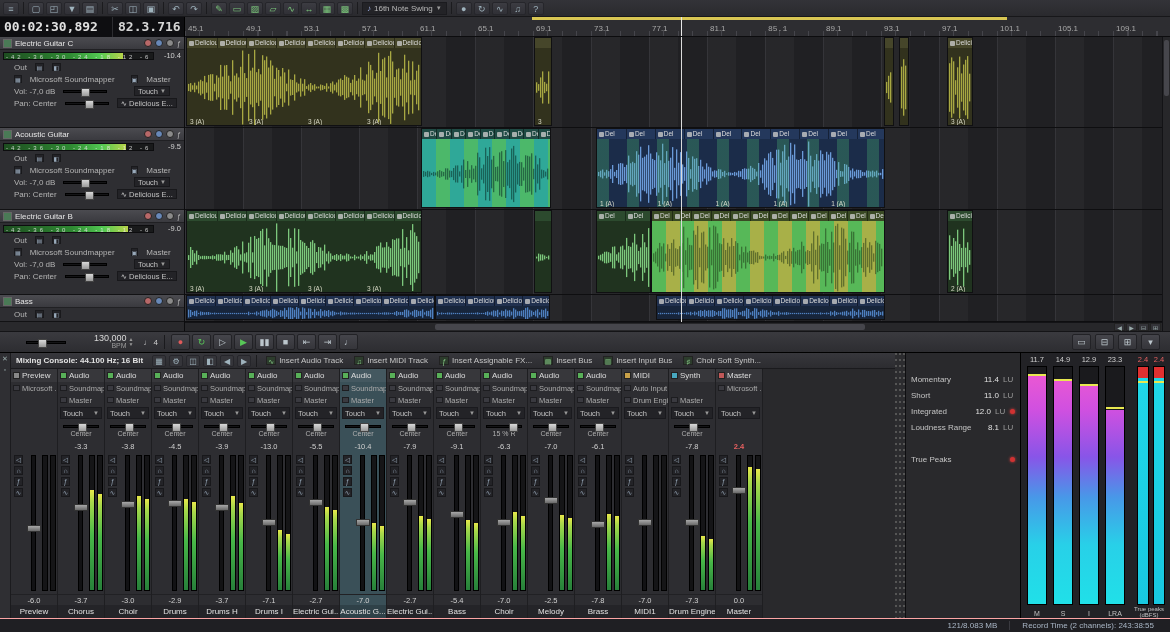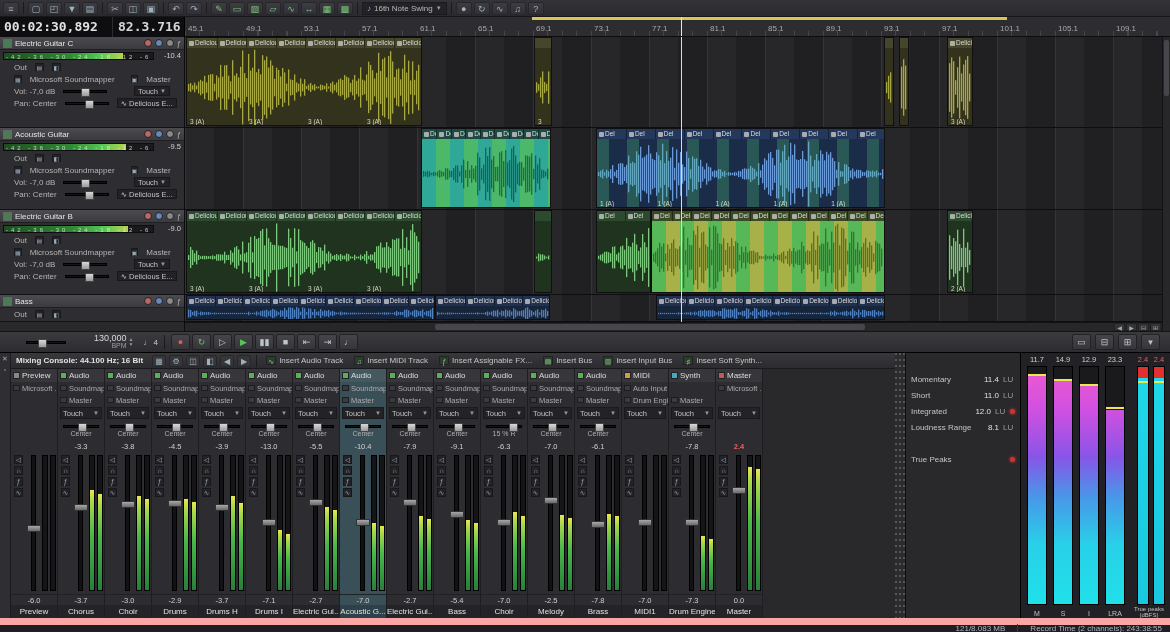--- a/index.html
+++ b/index.html
@@ -151,22 +151,22 @@
   .vbar{position:absolute;top:13px;bottom:13px;border:1px solid #000;
        background:linear-gradient(180deg,#f05ad0 0,#d050e0 18%,#8855e8 38%,#4898e8 55%,#28d0e8 75%,#20e0e8 100%);}
   .vdark{position:absolute;top:0;left:0;right:0;background:#1a1a1d;}
   .vhold{position:absolute;left:0;right:0;height:2px;background:#e8e850;}
   .vbar.tp{background:linear-gradient(180deg,#20d8e8 0,#18c8e0 100%);}
   .tpred{position:absolute;top:0;left:0;right:0;height:11px;background:#e03030;}
   .mlab{position:absolute;bottom:1px;width:20px;text-align:center;font-size:7px;color:#c0c0c0;}
   .mlab.small{font-size:6px;width:44px;line-height:6px;}
 
   
-  .statusbar{position:absolute;left:0;right:0;bottom:0;height:14px;background:#1f1f23;border-top:7px solid #fca5a5;
-       display:flex;align-items:center;justify-content:flex-end;gap:12px;padding:0 8px;font-size:8px;color:#a9b6c6;}
+  .statusbar{position:absolute;left:0;right:0;bottom:0;height:14px;background:#1f1f23;border-top:1px solid #fca5a5;
+       display:flex;align-items:center;justify-content:flex-end;gap:12px;padding:0 16px;font-size:8px;color:#a9b6c6;}
   .sb-sep{width:1px;height:9px;background:#3a3a40;}
 </style>
 </head>
 <body>
 
 <div class="app">
 
   <div class="tb" id="top-toolbar">
       <span class="tbi">≡</span>
       <span class="tb-sep"></span>
@@ -214,21 +214,21 @@
         <span class="ruler-label" style="left: 3px;">45.1</span>
         <span class="ruler-label" style="left: 61px;">49.1</span>
         <span class="ruler-label" style="left: 119px;">53.1</span>
         <span class="ruler-label" style="left: 177px;">57.1</span>
         <span class="ruler-label" style="left: 235px;">61.1</span>
         <span class="ruler-label" style="left: 293px;">65.1</span>
         <span class="ruler-label" style="left: 351px;">69.1</span>
         <span class="ruler-label" style="left: 409px;">73.1</span>
         <span class="ruler-label" style="left: 467px;">77.1</span>
         <span class="ruler-label" style="left: 525px;">81.1</span>
-        <span class="ruler-label" style="left: 583px;">85.1</span>
+        <span class="ruler-label" style="left: 583px; font-family: Liberation Mono, monospace;">85.1</span>
         <span class="ruler-label" style="left: 641px;">89.1</span>
         <span class="ruler-label" style="left: 699px;">93.1</span>
         <span class="ruler-label" style="left: 757px;">97.1</span>
         <span class="ruler-label" style="left: 815px;">101.1</span>
         <span class="ruler-label" style="left: 873px;">105.1</span>
         <span class="ruler-label" style="left: 931px;">109.1</span>
         <div class="ruler-ph" style="left: 496px;"></div>
       </div>
   </div>
 
@@ -1633,21 +1633,21 @@
         <span class="ins-btn">
           <span class="ins-ico">▤</span>
           <span>Insert Bus</span>
         </span>
         <span class="ins-btn">
           <span class="ins-ico">▥</span>
           <span>Insert Input Bus</span>
         </span>
         <span class="ins-btn">
           <span class="ins-ico">♯</span>
-          <span>Insert Soft Synth...</span>
+          <span>Choir Soft Synth...</span>
         </span>
       </div>
     <div class="strips" id="strips">
         <div class="strip">
           <div class="s-type">
             <span class="s-tico" style="background: rgb(136, 136, 136);"></span>
             <span>Preview</span>
           </div>
           <div class="s-dev">
             <span class="s-mini"></span>

